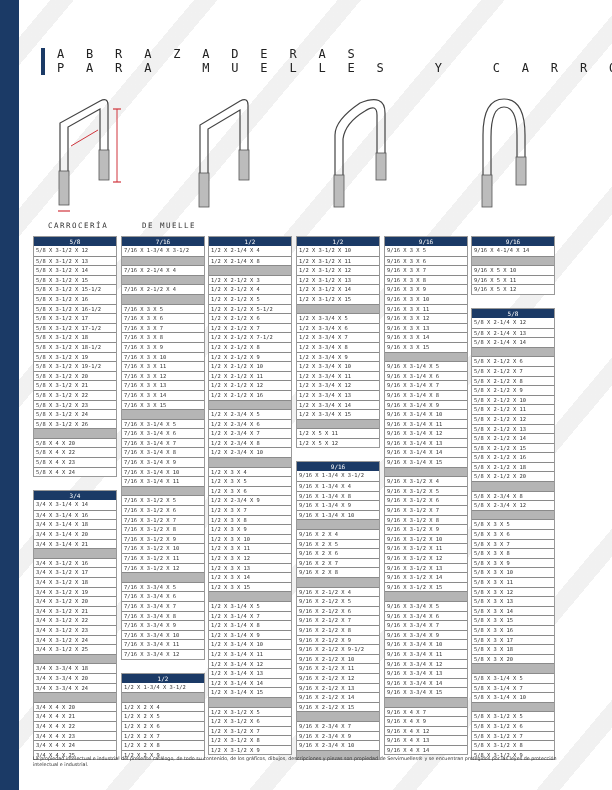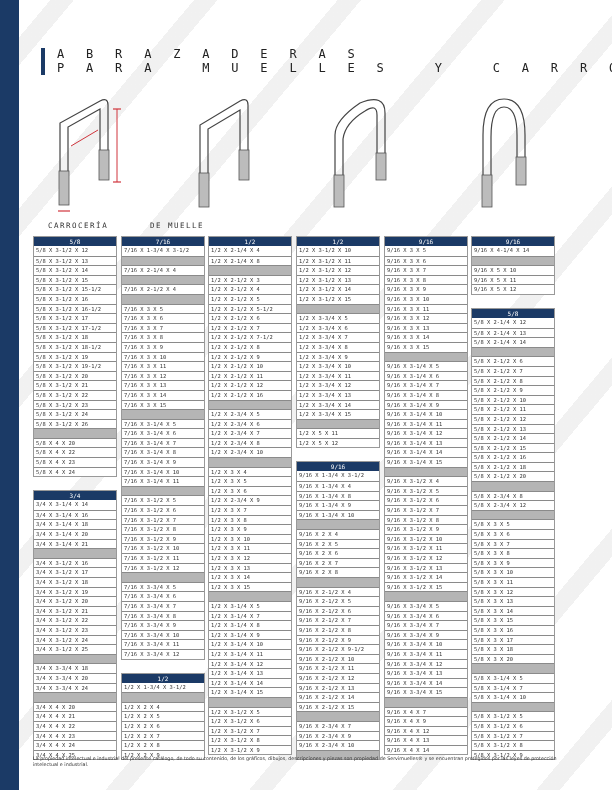--- a/index.html
+++ b/index.html
@@ -63,21 +63,21 @@
   </g>
   <g fill="none" stroke="#444" stroke-width="1.2">
     <path d="M443,112 L443,40 Q443,4 464,4 Q485,4 485,40 L485,90"></path>
     <path d="M451,112 L451,42 Q451,12 464,12 Q477,12 477,40 L477,90"></path>
     <rect x="442" y="80" width="10" height="32" fill="url(#thr)" stroke="#555" stroke-width="0.8"></rect>
     <rect x="476" y="62" width="10" height="28" fill="url(#thr)" stroke="#555" stroke-width="0.8"></rect>
   </g>
 </svg>
 
 <div class="lbl" style="left:48px">CARROCERÍA</div>
-<div class="lbl" style="left:150px">DE MUELLE</div>
+<div class="lbl" style="left:142px">DE MUELLE</div>
 
 <div id="cols">
     <div class="col" style="left: 33px; top: 236px;">
       <div class="sec">
         <div class="sec-h">5/8</div>
         <div class="row" style="border-top: none;">5/8 X 3-1/2 X 12</div>
         <div class="row">5/8 X 3-1/2 X 13</div>
         <div class="row">5/8 X 3-1/2 X 14</div>
         <div class="row">5/8 X 3-1/2 X 15</div>
         <div class="row">5/8 X 3-1/2 X 15-1/2</div>

